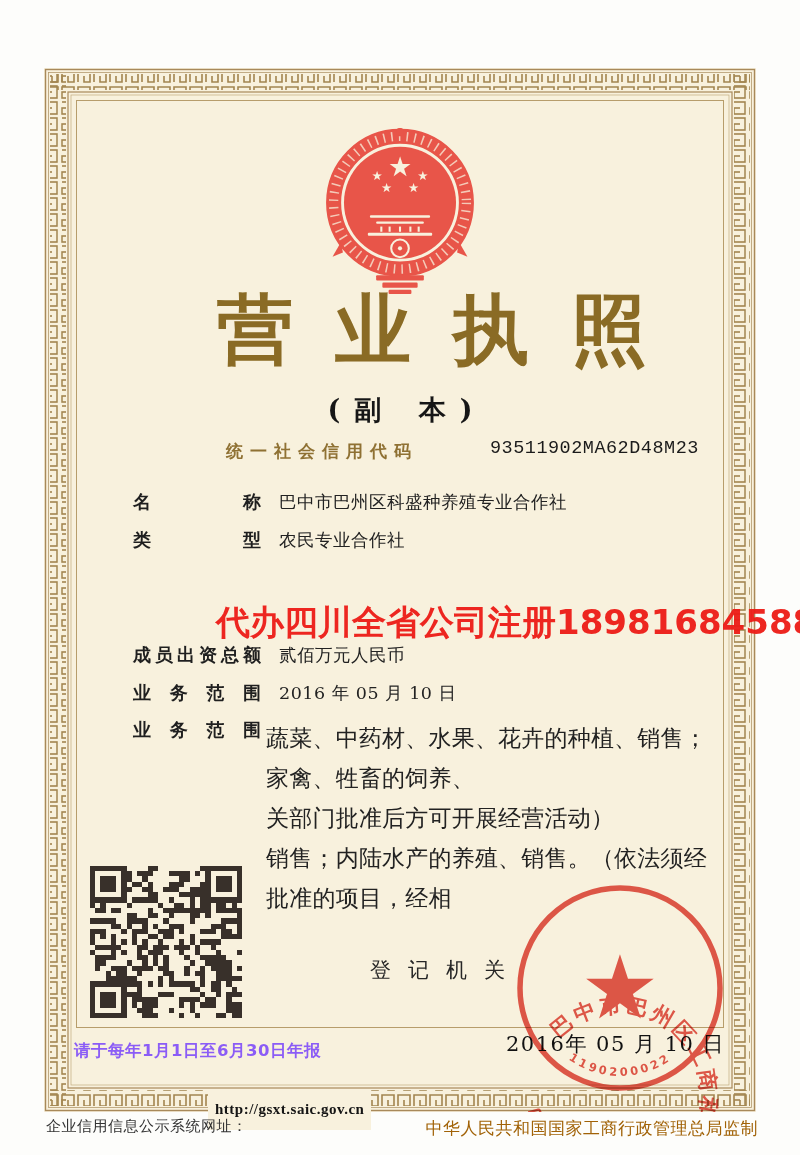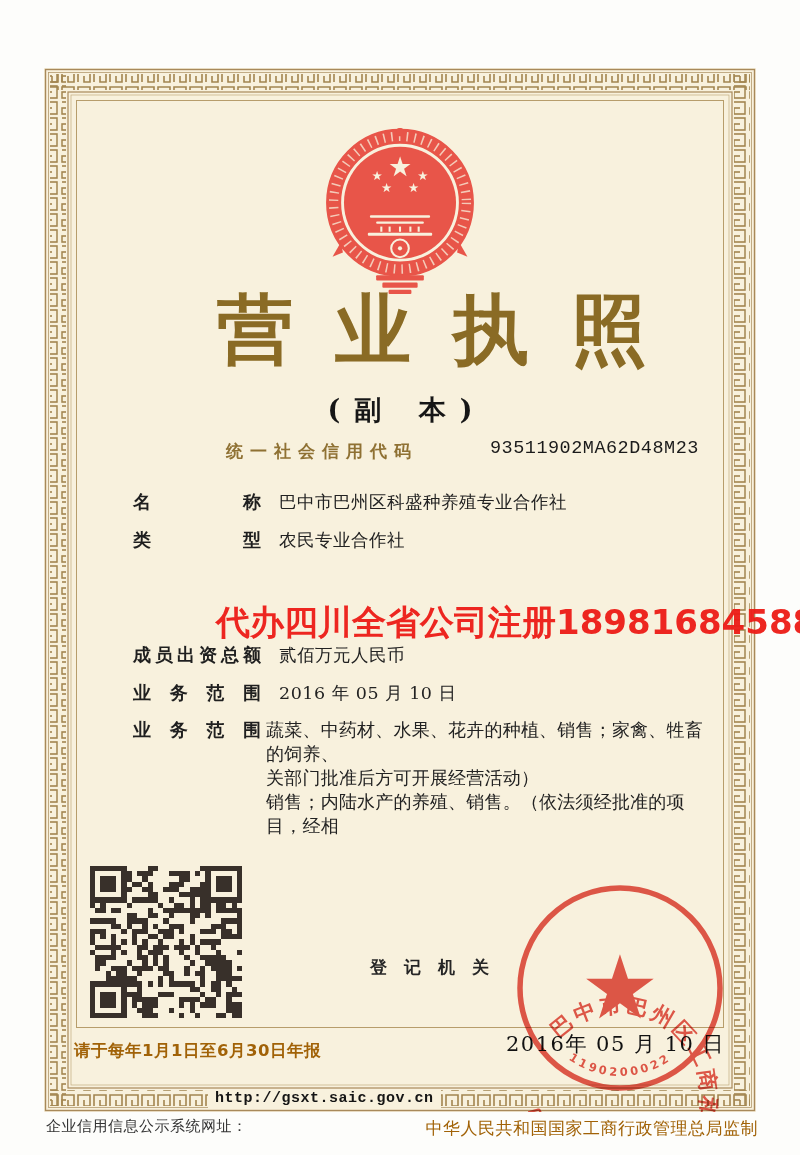--- a/index.html
+++ b/index.html
@@ -21,32 +21,32 @@
   .credit-line{position:absolute;left:0;top:438px;width:800px}
   .credit-label{position:absolute;left:226px;top:2px;font-size:17px;font-weight:700;color:var(--credit-gold);letter-spacing:7px}
   .credit-value{position:absolute;left:490px;top:0;font-size:18.5px;color:#1b1b1b;font-family:Liberation Mono, monospace;letter-spacing:0.5px}
   .row{position:absolute;left:133px}
   .row .lbl{display:inline-block;width:128px;font-size:18px;font-weight:700;color:var(--ink);
             text-align:justify;text-align-last:justify;vertical-align:top;
             font-family:"DejaVu Serif","Liberation Serif",serif}
   .row .val{display:inline-block;margin-left:13px;font-size:17.5px;color:#222;vertical-align:top;
             font-family:"DejaVu Serif","Liberation Serif",serif;letter-spacing:0.5px}
   .scope-lines{display:inline-block;width:452px;vertical-align:top}
-  .scope-lines div{font-size:18px;color:#222;line-height:24px;font-family:"DejaVu Serif","Liberation Serif",serif;letter-spacing:0.2px}
+  .scope-lines div{font-size:23px;color:#222;line-height:40px;font-family:"DejaVu Serif","Liberation Serif",serif;letter-spacing:0.2px}
   .watermark{position:absolute;left:216px;top:600px;font-size:34px;font-weight:700;color:var(--watermark-red);
              letter-spacing:0;white-space:nowrap;opacity:0.95}
   .qr{position:absolute;left:90px;top:866px;width:152px;height:152px}
-  .reg-authority{position:absolute;left:370px;top:956px;font-size:17px;color:#262626;letter-spacing:17px;font-weight:700;
+  .reg-authority{position:absolute;left:370px;top:956px;font-size:21px;color:#262626;letter-spacing:17px;font-weight:400;
                  font-family:"DejaVu Serif","Liberation Serif",serif}
   .issue-date{position:absolute;left:506px;top:1030px;font-size:21px;color:#111;
               font-family:"DejaVu Serif","Liberation Serif",serif;letter-spacing:1.5px;white-space:nowrap}
   .seal{position:absolute;left:498px;top:868px;width:244px;height:244px;mix-blend-mode:multiply;pointer-events:none}
-  .annual-note{position:absolute;left:74px;top:1040px;font-size:16.5px;font-weight:700;color:#a16207;letter-spacing:0.5px}
+  .annual-note{position:absolute;left:74px;top:1040px;font-size:16.5px;font-weight:700;color:#8b5cf6;letter-spacing:0.5px}
   .gsxt-url{position:absolute;left:208px;top:1089px;font-size:15px;font-weight:700;color:#151515;
-            font-family:Liberation Mono, monospace;background:var(--paper);padding:1px 7px;letter-spacing:0.5px}
+            font-family:Liberation Serif, serif;background:var(--paper);padding:12px 7px;letter-spacing:0.5px}
   .footer-left{position:absolute;left:46px;top:1117px;font-size:15px;color:#333;
                font-family:"DejaVu Serif","Liberation Serif",serif;letter-spacing:0.5px}
   .footer-right{position:absolute;right:42px;top:1117px;font-size:17px;color:#a16207;
                 font-family:Liberation Serif, serif;letter-spacing:0.5px}
 </style>
 </head>
 <body>
 
 <div class="page">
 

